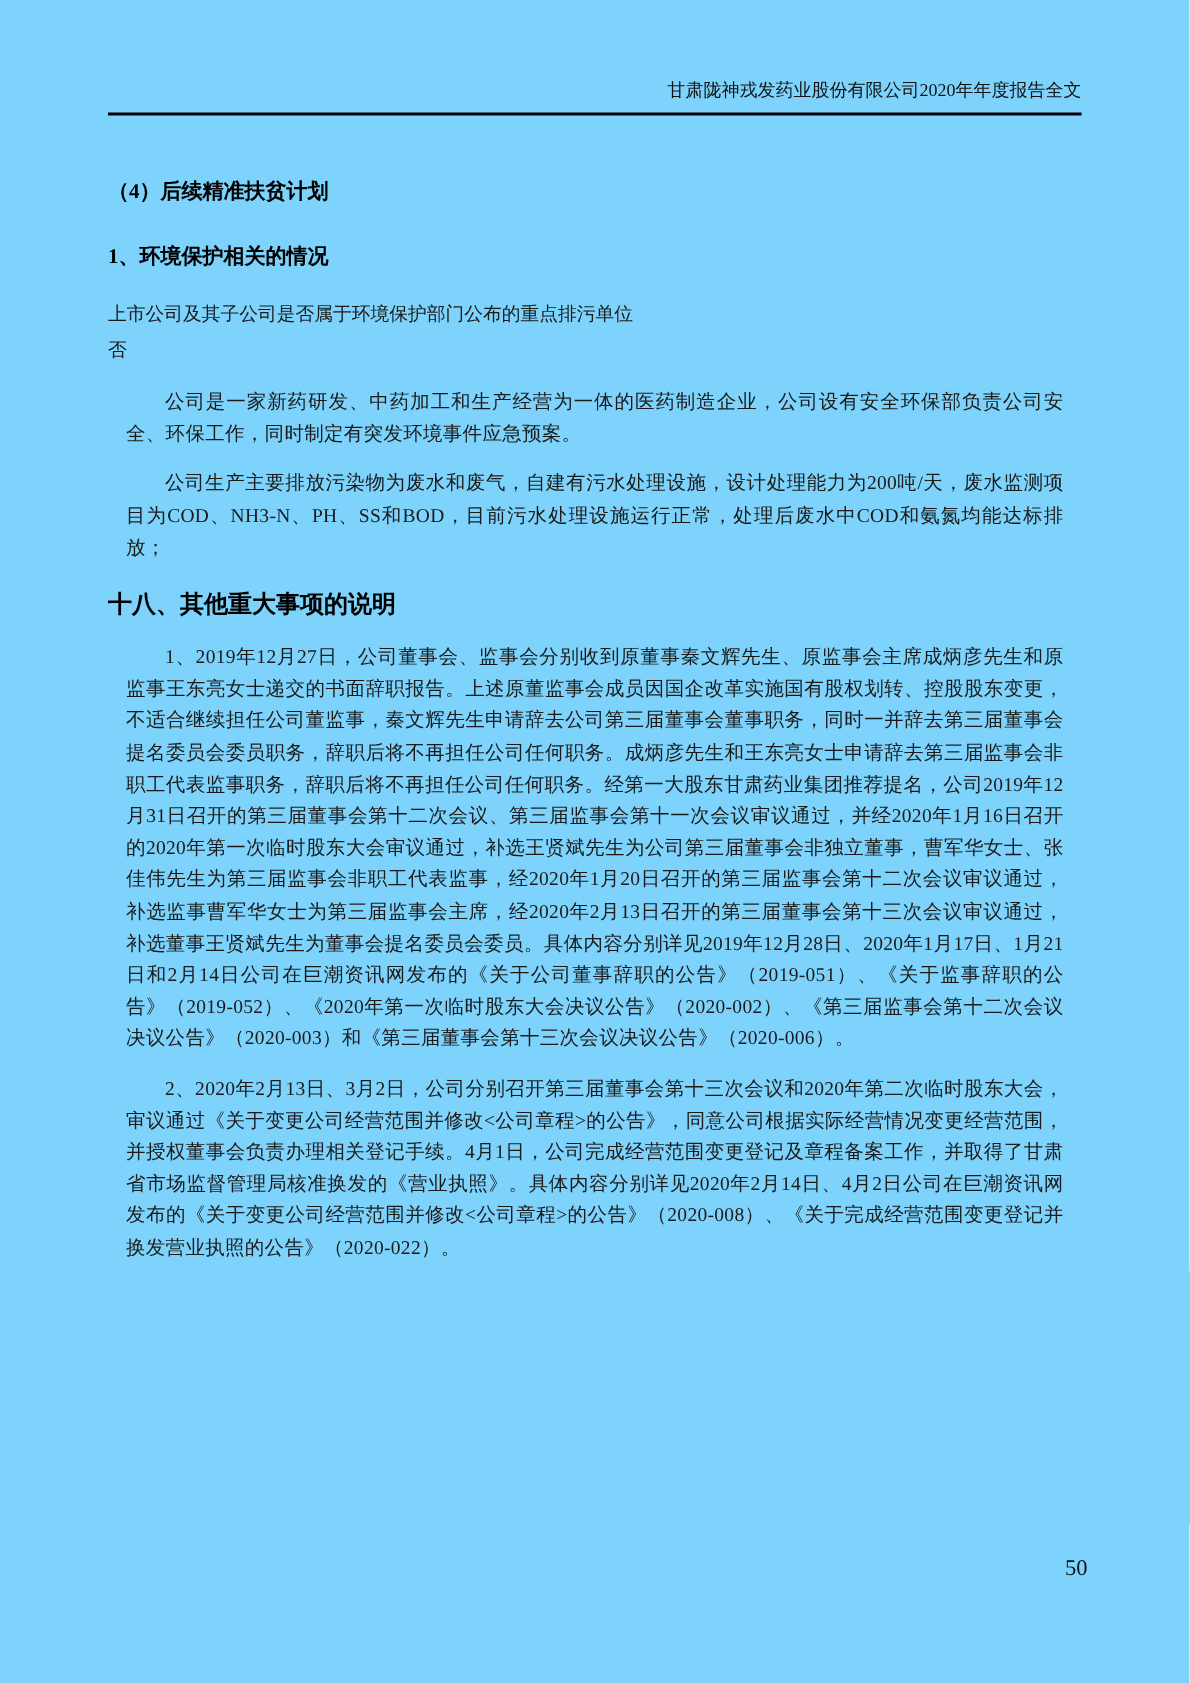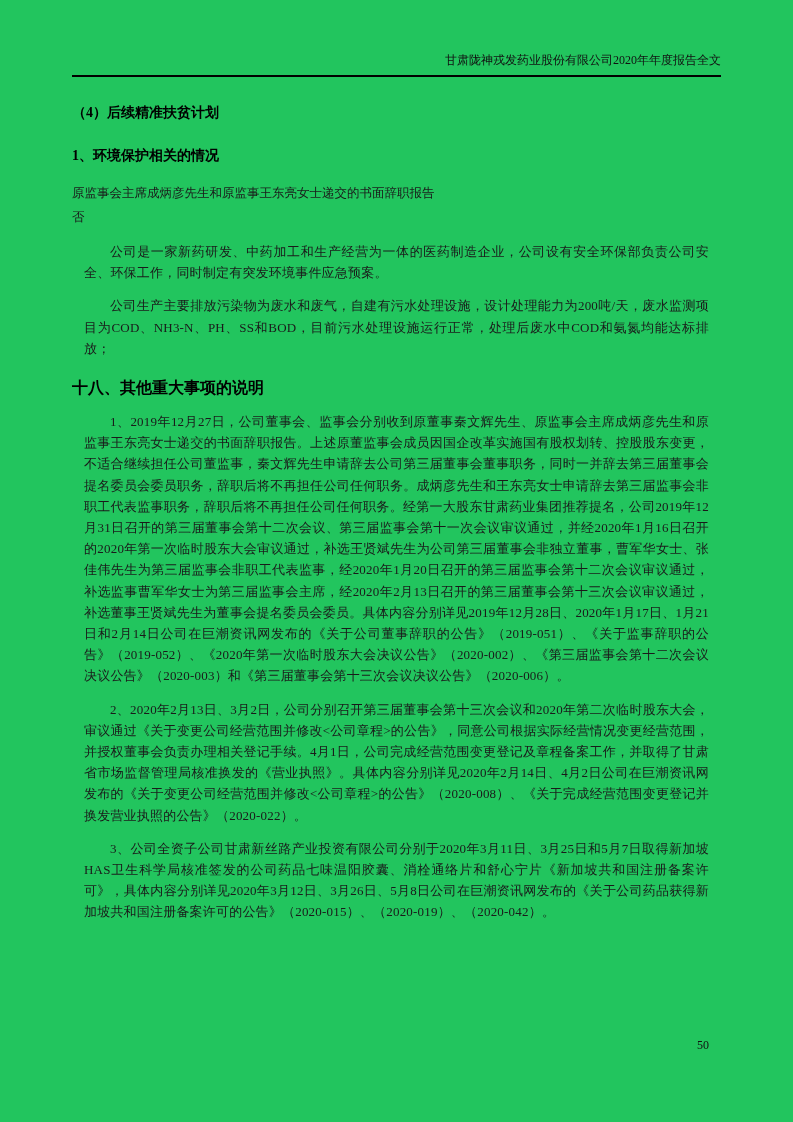--- a/index.html
+++ b/index.html
@@ -5,39 +5,39 @@
   html, body {
     margin: 0;
     padding: 0;
     background: #ffffff;
   }
   .page {
     position: relative;
     width: 793px;
     height: 1122px;
     margin: 0 auto;
-    background: #22c55e;
+    background: #7dd3fc;
     box-sizing: border-box;
     padding: 52px 72px 0 72px;
     font-family: "Liberation Serif", "DejaVu Serif", serif;
     color: #1a1a1a;
     overflow: hidden;
   }
   .page-header {
     text-align: right;
     font-size: 12px;
     line-height: 16px;
     padding-bottom: 7px;
     border-bottom: 2px solid #000000;
     color: #111111;
   }
   .h-sub {
     font-size: 14px;
     font-weight: bold;
-    margin: 26px 0 0 0;
+    margin: 42px 0 0 0;
     line-height: 20px;
     color: #000000;
   }
   .h-sub + .h-sub {
     margin-top: 23px;
   }
   .h-main {
     font-size: 16px;
     font-weight: bold;
     margin: 17px 0 0 0;
@@ -61,59 +61,58 @@
     font-size: 13px;
     line-height: 21.2px;
     margin: 12px;
     text-indent: 2em;
     text-align: justify;
     text-justify: inter-character;
     letter-spacing: 0.2px;
   }
   .page-number {
     position: absolute;
-    right: 84px;
+    right: 68px;
     top: 1038px;
-    font-size: 12px;
+    font-size: 15px;
     color: #111111;
   }
 </style>
 </head>
 <body>
 
 <div class="page">
 
   <header class="page-header">
     <span>甘肃陇神戎发药业股份有限公司2020年年度报告全文</span>
   </header>
 
   <main>
 
     <h3 class="h-sub">（4）后续精准扶贫计划</h3>
 
     <h3 class="h-sub">1、环境保护相关的情况</h3>
 
-    <p class="plain-line plain-first">原监事会主席成炳彦先生和原监事王东亮女士递交的书面辞职报告</p>
+    <p class="plain-line plain-first">上市公司及其子公司是否属于环境保护部门公布的重点排污单位</p>
 
 
     <p class="plain-line">否</p>
 
     <p class="body-para">公司是一家新药研发、中药加工和生产经营为一体的医药制造企业，公司设有安全环保部负责公司安全、环保工作，同时制定有突发环境事件应急预案。</p>
 
     <p class="body-para">公司生产主要排放污染物为废水和废气，自建有污水处理设施，设计处理能力为200吨/天，废水监测项目为COD、NH3-N、PH、SS和BOD，目前污水处理设施运行正常，处理后废水中COD和氨氮均能达标排放；</p>
 
 
 
     <h2 class="h-main">十八、其他重大事项的说明</h2>
 
 
     <p class="body-para">1、2019年12月27日，公司董事会、监事会分别收到原董事秦文辉先生、原监事会主席成炳彦先生和原监事王东亮女士递交的书面辞职报告。上述原董监事会成员因国企改革实施国有股权划转、控股股东变更，不适合继续担任公司董监事，秦文辉先生申请辞去公司第三届董事会董事职务，同时一并辞去第三届董事会提名委员会委员职务，辞职后将不再担任公司任何职务。成炳彦先生和王东亮女士申请辞去第三届监事会非职工代表监事职务，辞职后将不再担任公司任何职务。经第一大股东甘肃药业集团推荐提名，公司2019年12月31日召开的第三届董事会第十二次会议、第三届监事会第十一次会议审议通过，并经2020年1月16日召开的2020年第一次临时股东大会审议通过，补选王贤斌先生为公司第三届董事会非独立董事，曹军华女士、张佳伟先生为第三届监事会非职工代表监事，经2020年1月20日召开的第三届监事会第十二次会议审议通过，补选监事曹军华女士为第三届监事会主席，经2020年2月13日召开的第三届董事会第十三次会议审议通过，补选董事王贤斌先生为董事会提名委员会委员。具体内容分别详见2019年12月28日、2020年1月17日、1月21日和2月14日公司在巨潮资讯网发布的《关于公司董事辞职的公告》（2019-051）、《关于监事辞职的公告》（2019-052）、《2020年第一次临时股东大会决议公告》（2020-002）、《第三届监事会第十二次会议决议公告》（2020-003）和《第三届董事会第十三次会议决议公告》（2020-006）。</p>
 
     <p class="body-para">2、2020年2月13日、3月2日，公司分别召开第三届董事会第十三次会议和2020年第二次临时股东大会，审议通过《关于变更公司经营范围并修改&lt;公司章程&gt;的公告》，同意公司根据实际经营情况变更经营范围，并授权董事会负责办理相关登记手续。4月1日，公司完成经营范围变更登记及章程备案工作，并取得了甘肃省市场监督管理局核准换发的《营业执照》。具体内容分别详见2020年2月14日、4月2日公司在巨潮资讯网发布的《关于变更公司经营范围并修改&lt;公司章程&gt;的公告》（2020-008）、《关于完成经营范围变更登记并换发营业执照的公告》（2020-022）。</p>
 
-    <p class="body-para">3、公司全资子公司甘肃新丝路产业投资有限公司分别于2020年3月11日、3月25日和5月7日取得新加坡HAS卫生科学局核准签发的公司药品七味温阳胶囊、消栓通络片和舒心宁片《新加坡共和国注册备案许可》，具体内容分别详见2020年3月12日、3月26日、5月8日公司在巨潮资讯网发布的《关于公司药品获得新加坡共和国注册备案许可的公告》（2020-015）、（2020-019）、（2020-042）。</p>
 
 
   </main>
 
   <div class="page-number">50</div>
 
 </div>
 
 </body></html>

